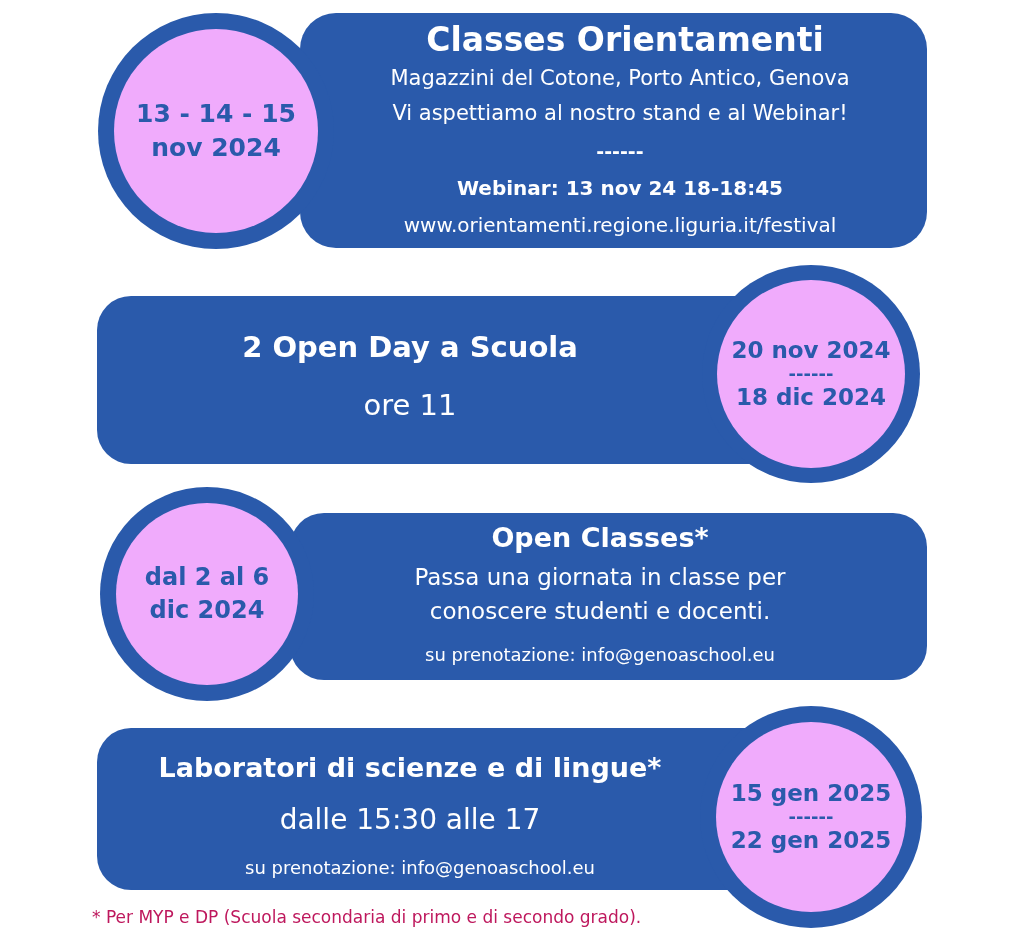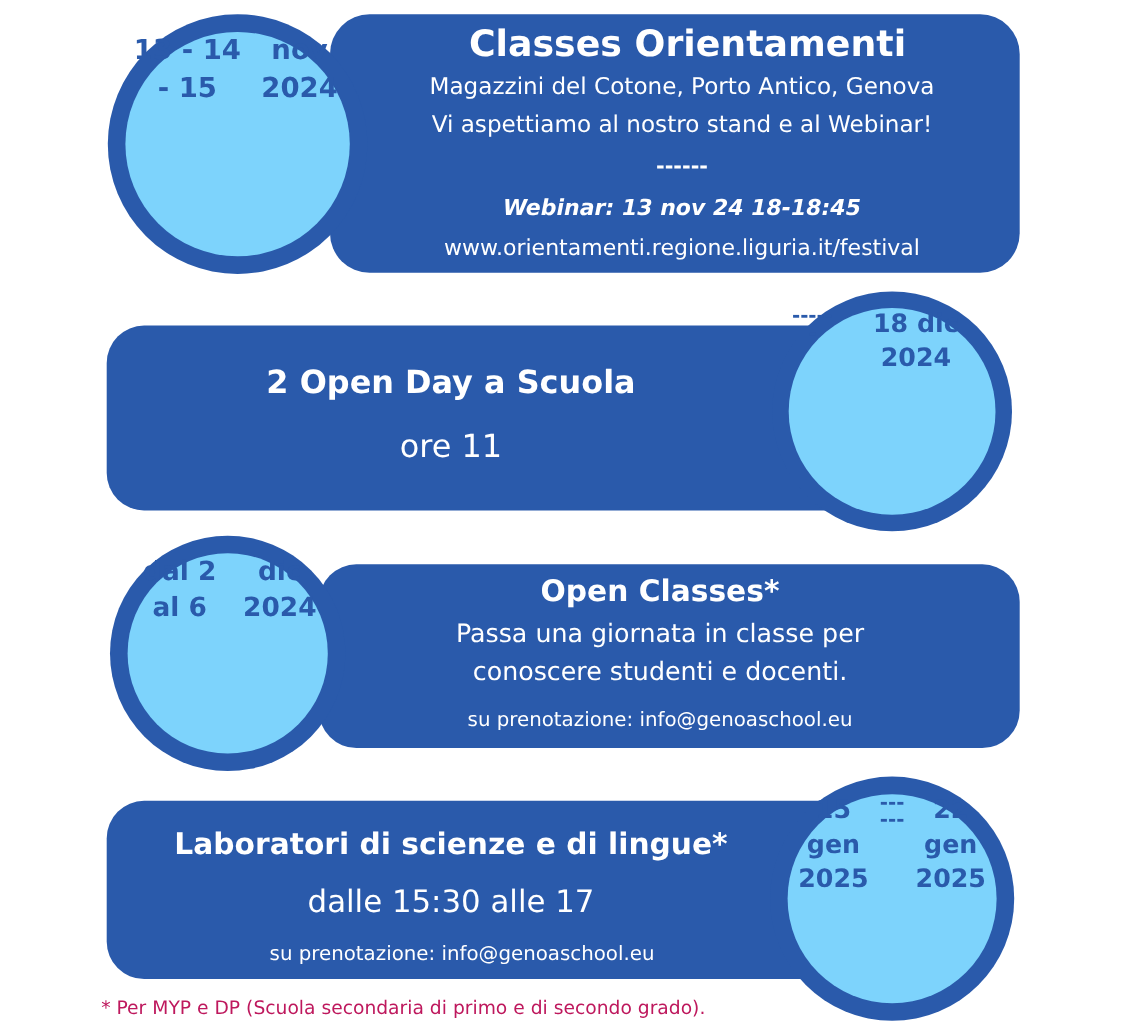--- a/index.html
+++ b/index.html
@@ -3,22 +3,22 @@
   <meta charset="utf-8">
   <style>
     html, body { margin: 0; padding: 0; }
     body {
       width: 1024px; height: 941px; background: #ffffff; position: relative; overflow: hidden;
       font-family: "DejaVu Sans", sans-serif;
     }
     .bar { position: absolute; background: #2a5aab; border-radius: 34px; }
     .ring { position: absolute; border-radius: 50%; background: #2a5aab; }
     .disc {
-      position: absolute; border-radius: 50%; background: #7dd3fc;
-      display: flex; align-items: flex-start; justify-content: center;
+      position: absolute; border-radius: 50%; background: #f0abfc;
+      display: flex; flex-direction: column; align-items: center; justify-content: center;
       color: #2a5aab; font-weight: bold; text-align: center;
     }
     .txt { position: absolute; color: #ffffff; text-align: center; white-space: nowrap; }
     .b { font-weight: bold; }
     .footnote {
       position: absolute; left: 92px; top: 907px; font-size: 17px; color: #be185d;
       white-space: nowrap;
     }
   </style>
 </head>
@@ -28,28 +28,29 @@
   <div class="bar" style="left:300px; top:13px; width:627px; height:235px; border-radius:36px;"></div>
   <div class="ring" style="left:98px; top:13px; width:236px; height:236px;"></div>
   <div class="disc" style="left:114px; top:29px; width:204px; height:204px; font-size:25px; line-height:34px;">
     <div>13 - 14 - 15</div>
     <div>nov 2024</div>
   </div>
   <div class="txt b" style="left:340px; width:570px; top:20px; font-size:33px;">Classes Orientamenti</div>
   <div class="txt" style="left:330px; width:580px; top:66px; font-size:21px;">Magazzini del Cotone, Porto Antico, Genova</div>
   <div class="txt" style="left:330px; width:580px; top:101px; font-size:21px;">Vi aspettiamo al nostro stand e al Webinar!</div>
   <div class="txt b" style="left:330px; width:580px; top:140px; font-size:19px;">------</div>
-  <div class="txt b" style="left:330px; width:580px; top:176px; font-size:20px;font-style:italic;">Webinar: 13 nov 24 18-18:45</div>
+  <div class="txt b" style="left:330px; width:580px; top:176px; font-size:20px;">Webinar: 13 nov 24 18-18:45</div>
   <div class="txt" style="left:330px; width:580px; top:213px; font-size:20px;">www.orientamenti.regione.liguria.it/festival</div>
 </div>
 
 <div>
   <div class="bar" style="left:97px; top:296px; width:700px; height:168px;"></div>
   <div class="ring" style="left:702px; top:265px; width:218px; height:218px;"></div>
   <div class="disc" style="left:717px; top:280px; width:188px; height:188px; font-size:23px; line-height:31px;">
+    <div>20 nov 2024</div>
     <div style="line-height:16px; font-size:18px;">------</div>
     <div>18 dic 2024</div>
   </div>
   <div class="txt b" style="left:120px; width:580px; top:330px; font-size:29px;">2 Open Day a Scuola</div>
   <div class="txt" style="left:330px; width:160px; top:388px; font-size:29px;">ore 11</div>
 </div>
 
 <div>
   <div class="bar" style="left:290px; top:513px; width:637px; height:167px;"></div>
   <div class="ring" style="left:100px; top:487px; width:214px; height:214px;"></div>

